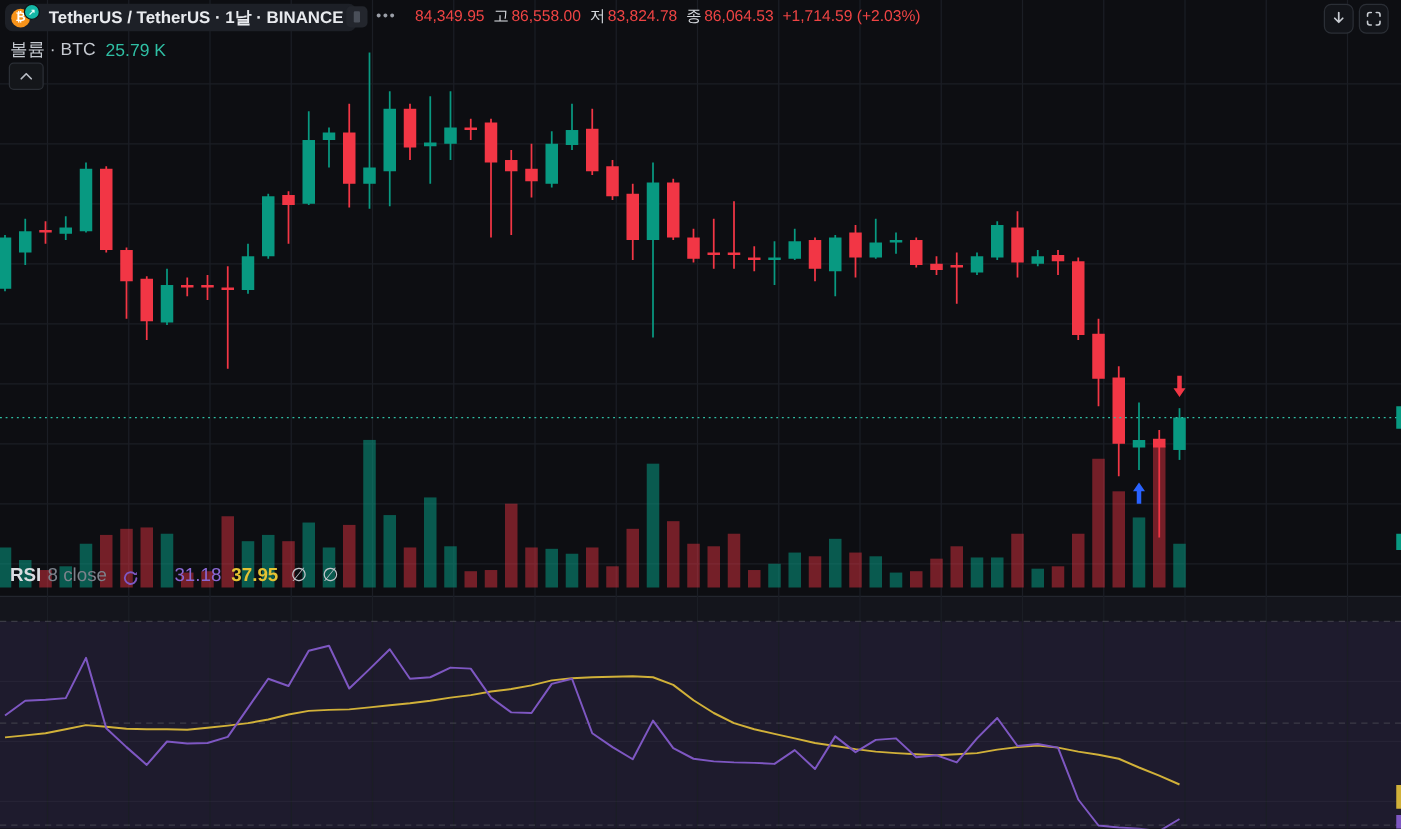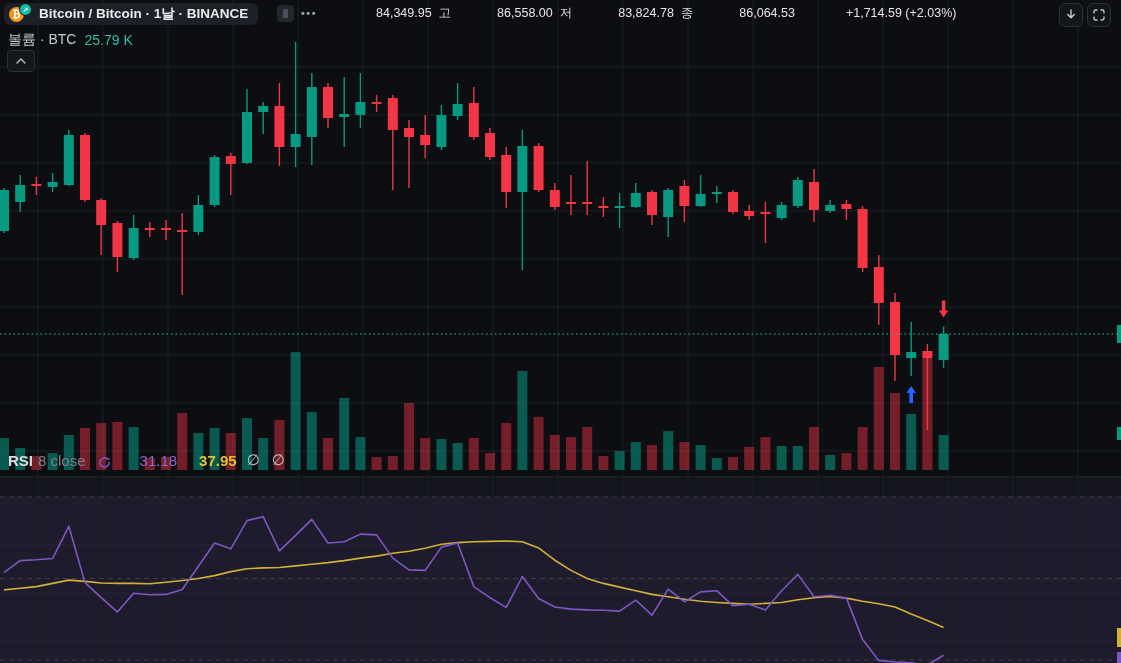--- a/index.html
+++ b/index.html
@@ -37,21 +37,21 @@
   .ctype i{display:block;width:5px;height:9px;background:#4a4f59;border-radius:1px;}
   .more{
     left:301px;top:4px;height:18px;color:#9b9fa8;font-size:11px;letter-spacing:1.5px;
     display:flex;align-items:center;cursor:pointer;font-weight:bold;
   }
   .ohlc{
     left:332px;top:0;height:26px;display:flex;align-items:center;gap:7px;
     font-size:12.5px;white-space:nowrap;
   }
   .ohlc .lab{color:#d6d9de;margin-right:-5px;}
-  .ohlc .val{color:#e5e5e5;margin-left:44px;}
+  .ohlc .val{color:#ef4444;}
   .topbtns{right:10px;top:3px;display:flex;gap:4px;}
   .sqbtn{
     width:22px;height:22px;border:1px solid #2b2f36;border-radius:6px;background:#13151a;
     display:flex;align-items:center;justify-content:center;color:#c8ccd2;cursor:pointer;
   }
   .sqbtn svg{display:block;}
 
   
   .vol-legend{left:8px;top:31px;display:flex;align-items:center;font-size:14px;}
   .vol-legend .lab{color:#c6cad1;}
@@ -62,21 +62,21 @@
     left:7px;top:50px;width:26px;height:20px;border:1px solid #2b2f36;border-radius:4px;
     background:#14161a;display:flex;align-items:center;justify-content:center;cursor:pointer;
   }
 
   
   .rsi-legend{left:8px;top:451px;display:flex;align-items:flex-end;font-size:15px;cursor:pointer;}
   .rsi-legend .name{color:#dadce1;font-weight:600;}
   .rsi-legend .params{color:#7d828c;margin-left:5px;}
   .rsi-legend .ricon{margin:0 9px 0 12px;display:flex;align-items:center;}
   .rsi-legend .v1{color:#8a68d4;margin-left:20px;}
-  .rsi-legend .v2{color:#e4c233;margin-left:22px;font-weight:600;}
+  .rsi-legend .v2{color:#e4c233;margin-left:8px;font-weight:600;}
   .rsi-legend .empty{color:#c2c5cb;margin-left:10px;letter-spacing:4px;}
 </style>
 </head>
 <body>
 
 <svg id="chart-svg" width="1121" height="663">
     <rect x="0" y="477" width="1121" height="186" fill="#14151c"></rect>
     <rect x="0" y="497" width="1121" height="166" fill="rgba(126,87,194,0.10)"></rect>
     <line x1="0" y1="477" x2="1121" y2="477" stroke="#23262e" stroke-width="1"></line>
     <line x1="38" y1="0" x2="38" y2="663" stroke="#1b1e25" stroke-width="1"></line>
@@ -301,21 +301,21 @@
     <rect x="1117" y="427" width="4" height="13" fill="#089981"></rect>
     <rect x="1117" y="628" width="4" height="19" fill="#d1b139"></rect>
     <rect x="1117" y="652" width="4" height="11" fill="#7e57c2"></rect>
   </svg>
 
 <div class="ov pill">
   <span class="logo">
     <span class="btc">₿</span>
     <span class="arr">↗</span>
   </span>
-  <span class="title">Bitcoin / Bitcoin · 1날 · BINANCE</span>
+  <span class="title">TetherUS / TetherUS · 1날 · BINANCE</span>
 </div>
 <div class="ov ctype">
     <i></i>
   </div>
 <div class="ov more">•••</div>
 
 <div class="ov ohlc">
   <span class="val">84,349.95</span>
   <span class="lab">고</span>
   <span class="val">86,558.00</span>

